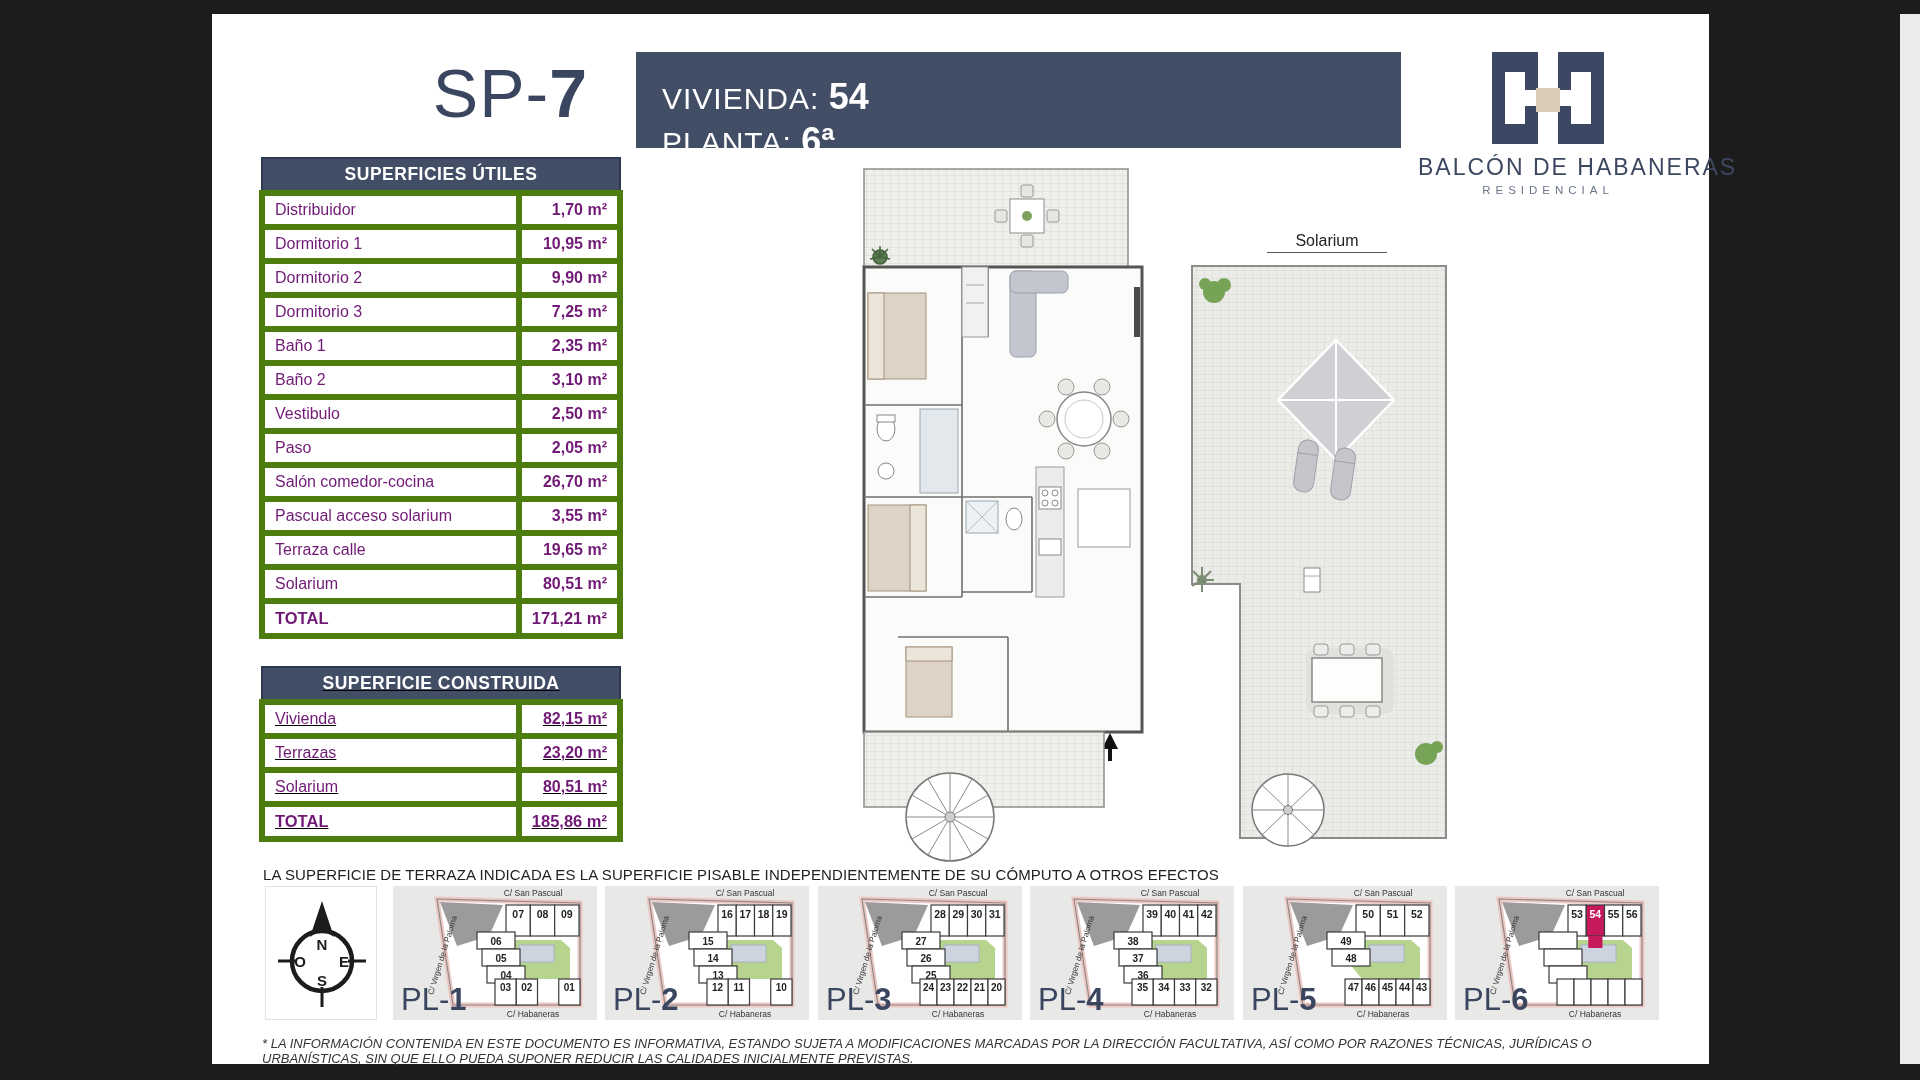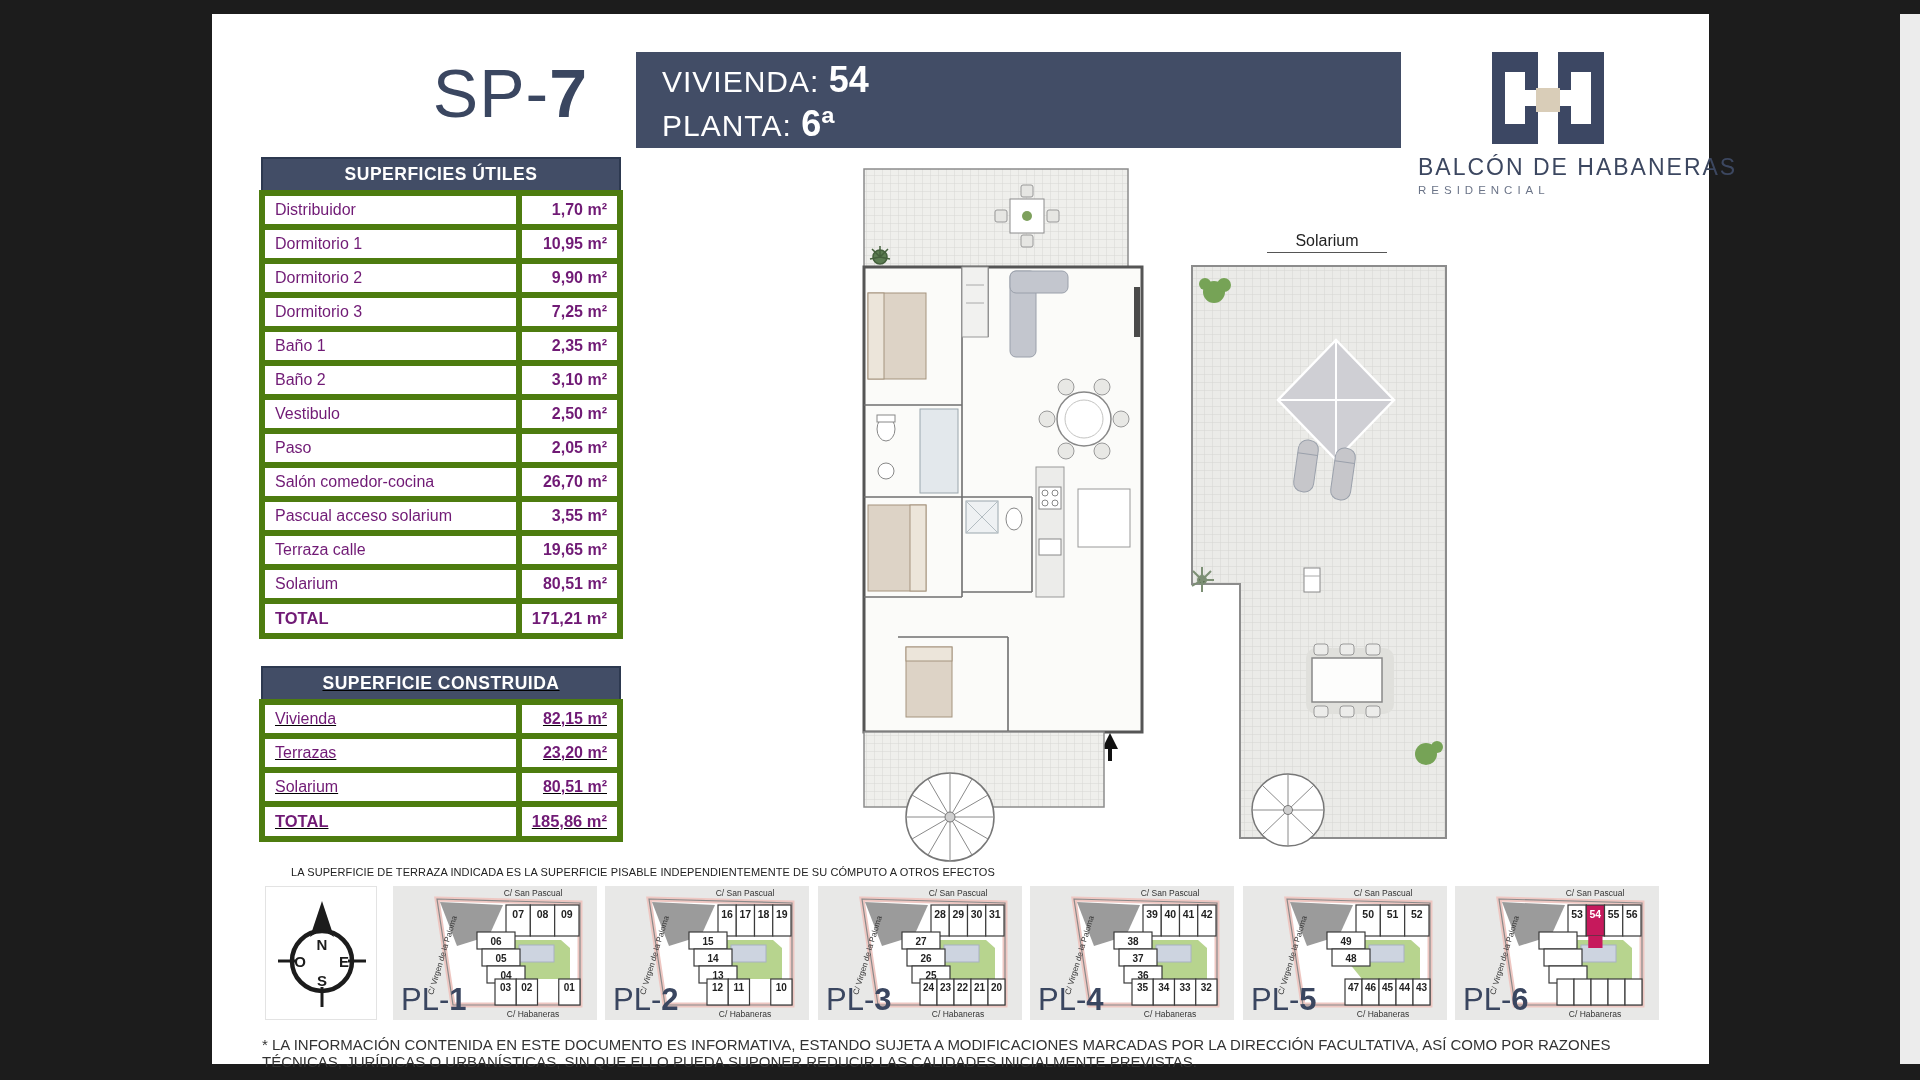--- a/index.html
+++ b/index.html
@@ -10,44 +10,44 @@
   .page { position:absolute; left:212px; top:14px; width:1497px; height:1050px; background:#ffffff; }
 
   
   .sp-title { position:absolute; left:116px; top:40px; width:260px; text-align:right;
     font-size:68px; color:#3a4660; letter-spacing:1px; }
   .sp-title .light { font-weight:300; }
   .sp-title .bold { font-weight:800; }
 
   
   .banner { position:absolute; left:424px; top:38px; width:765px; height:96px; background:#424d66;
-    color:#fff; padding:7px 0 0 26px; }
+    color:#fff; padding:24px 0 0 26px; }
   .banner .line { font-size:30px; font-weight:300; letter-spacing:1px; line-height:42px; white-space:nowrap; }
   .banner .val { font-size:36px; font-weight:800; letter-spacing:0; }
 
   
-  .logo { position:absolute; left:1206px; top:38px; width:260px; }
+  .logo { position:absolute; left:1206px; top:38px; width:260px; text-align:center; }
   .logo .mark { display:block; margin:0 auto 10px auto; }
   .logo .brand { font-size:23px; font-weight:400; color:#3c4760; letter-spacing:2px; white-space:nowrap; }
   .logo .sub { font-size:11.5px; font-weight:400; color:#6b7488; letter-spacing:5px; margin-top:3px; }
 
   
   .tbl-wrap { position:absolute; left:47px; width:364px; }
   .tbl-useful { top:143px; }
   .tbl-built { top:652px;text-decoration:underline; }
   table.areas { width:364px; border-collapse:collapse; }
   table.areas th { background:#424d66; color:#fff; font-size:17.5px; font-weight:700; letter-spacing:.5px;
     border:2px solid #2d3950; padding:5px 12px; text-align:center; }
   table.areas td { border:6px solid #4d7c0f; font-size:16px; color:#701a75; padding:5px 10px; height:34px; background:#fff; }
   table.areas td.val { text-align:right; font-weight:600; width:94px; white-space:nowrap; }
   table.areas tr.total td { font-weight:800; font-size:16.5px; }
 
   
-  .terrace-note { position:absolute; left:51px; top:852px; font-size:11px; color:#222; letter-spacing:.1px;margin-left:28px; }
-  .disclaimer { position:absolute; left:50px; top:1022px; width:1420px; font-size:15px; color:#333; }
+  .terrace-note { position:absolute; left:51px; top:852px; font-size:15px; color:#222; letter-spacing:.1px; }
+  .disclaimer { position:absolute; left:50px; top:1022px; width:1420px; font-size:13px; font-style:italic; color:#333; }
 
   
   .solarium-label { position:absolute; left:1055px; top:218px; width:120px; text-align:center;
     font-size:16px; color:#222; padding-bottom:2px; border-bottom:1.5px solid #555; }
 
   
   .compass-card { position:absolute; left:53px; top:872px; width:112px; height:134px; background:#fff; border:1px solid #e3e3e3; }
   .plan-card { position:absolute; top:872px; width:204px; height:134px; background:#e8e8e7; }
   .plan-card svg { position:absolute; left:0; top:0; }
   .pl-label { position:absolute; left:8px; bottom:2px; font-size:31px; color:#3a4660; z-index:2;text-align:right; }

